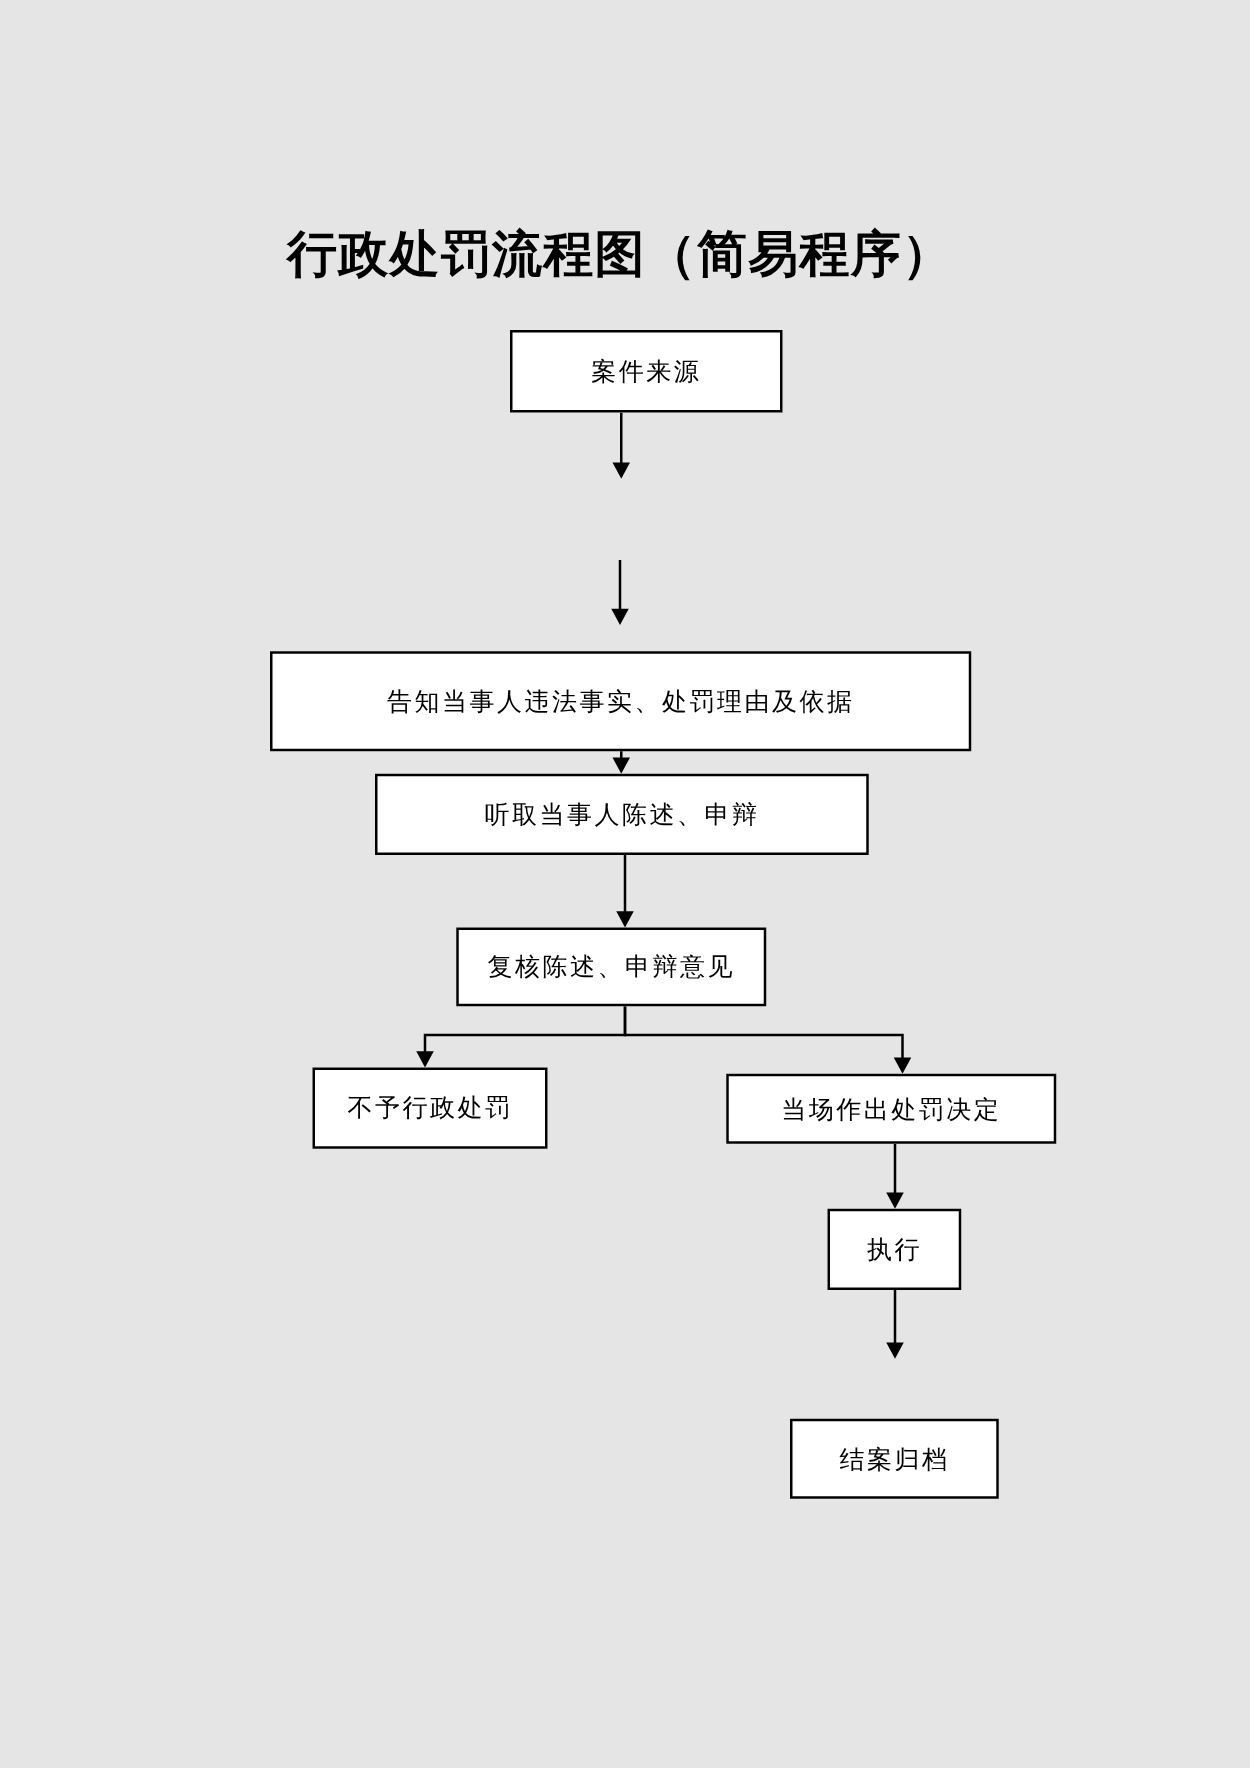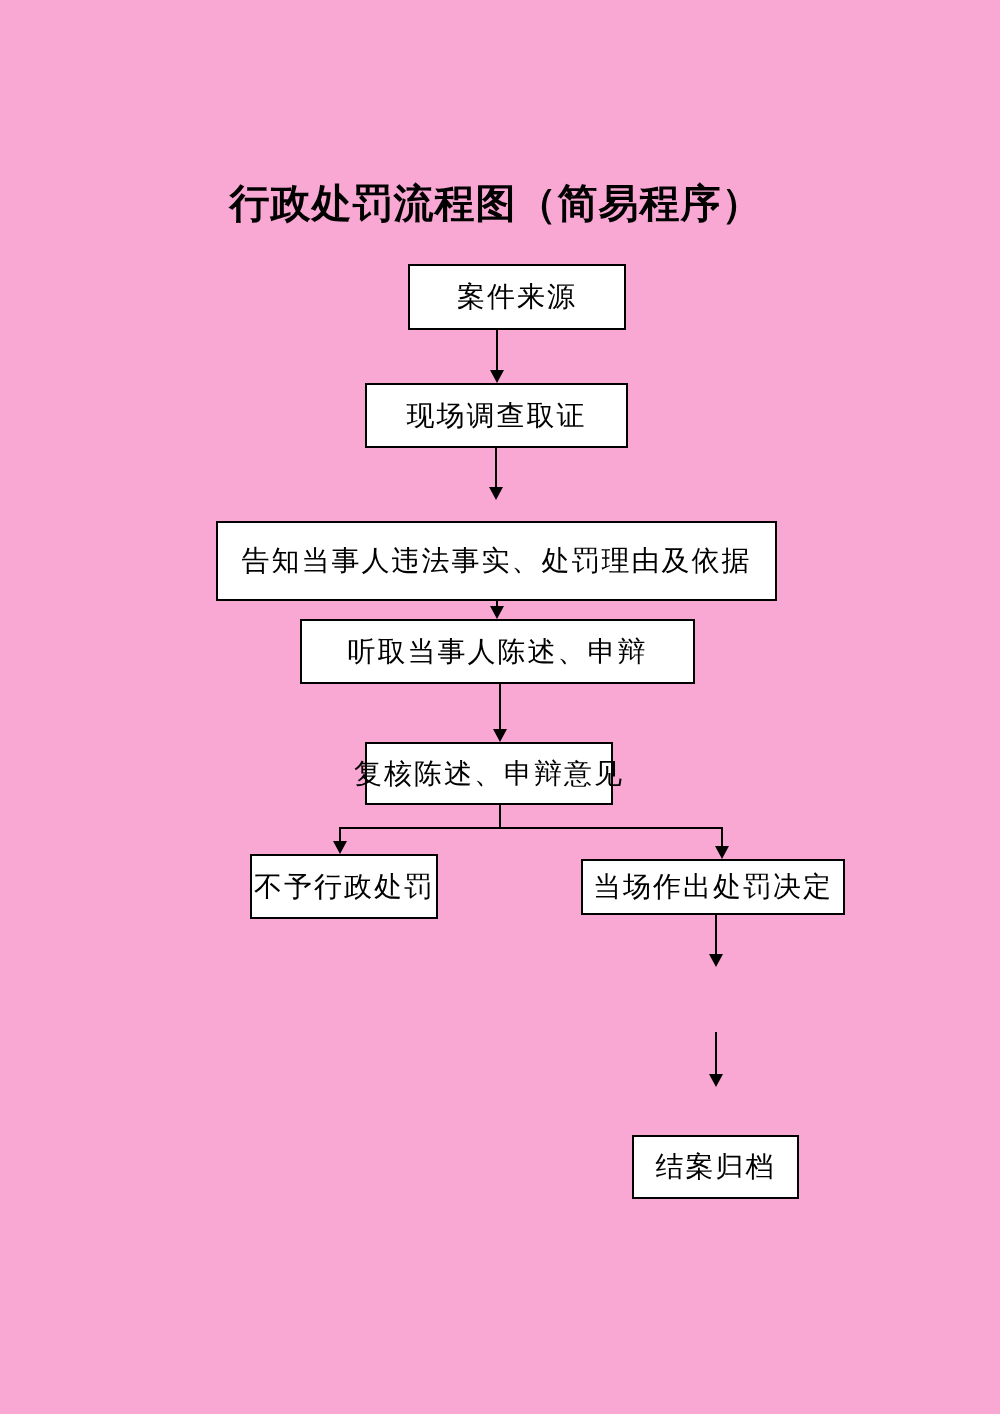--- a/index.html
+++ b/index.html
@@ -4,21 +4,21 @@
 <style>
   html, body {
     margin: 0;
     padding: 0;
     background: #ffffff;
   }
   .page {
     position: relative;
     width: 1000px;
     height: 1414px;
-    background: #f9a8d4;
+    background: #e5e5e5;
     overflow: hidden;
     font-family: "Liberation Serif", serif;
   }
   .page-title {
     position: absolute;
     left: 0;
     top: 176px;
     width: 992px;
     text-align: center;
     font-family: "Liberation Sans", sans-serif;
@@ -30,21 +30,21 @@
   }
   .node {
     position: absolute;
     box-sizing: border-box;
     border: 2px solid #000000;
     background: #ffffff;
     display: flex;
     align-items: center;
     justify-content: center;
     font-family: "Liberation Serif", serif;
-    font-size: 28px;
+    font-size: 20px;
     letter-spacing: 2px;
     color: #000000;
     white-space: nowrap;
     text-align: left;
   }
   .n-case-source        { left: 408px; top: 264px;  width: 218px; height: 66px; }
   .n-onsite             { left: 365px; top: 383px;  width: 263px; height: 65px; }
   .n-inform             { left: 216px; top: 521px;  width: 561px; height: 80px; }
   .n-hear               { left: 300px; top: 619px;  width: 395px; height: 65px; }
   .n-review             { left: 365px; top: 742px;  width: 248px; height: 63px; }
@@ -107,28 +107,28 @@
       <path class="ah" d="M716 967 L709 954 L723 954 Z"></path>
     </g>
     <g>
       <path class="ln" d="M716 1032 V1075"></path>
       <path class="ah" d="M716 1087 L709 1074 L723 1074 Z"></path>
     </g>
   </svg>
 
   <div class="node n-case-source">案件来源</div>
 
-  <div class="node n-onsite">现场调查取证</div>
 
   <div class="node n-inform">告知当事人违法事实、处罚理由及依据</div>
 
   <div class="node n-hear">听取当事人陈述、申辩</div>
 
   <div class="node n-review">复核陈述、申辩意见</div>
 
   <div class="node n-no-penalty">不予行政处罚</div>
 
   <div class="node n-onspot-decision">当场作出处罚决定</div>
 
+  <div class="node n-execution">执行</div>
 
   <div class="node n-case-closure">结案归档</div>
 
 </div>
 
 </body></html>

